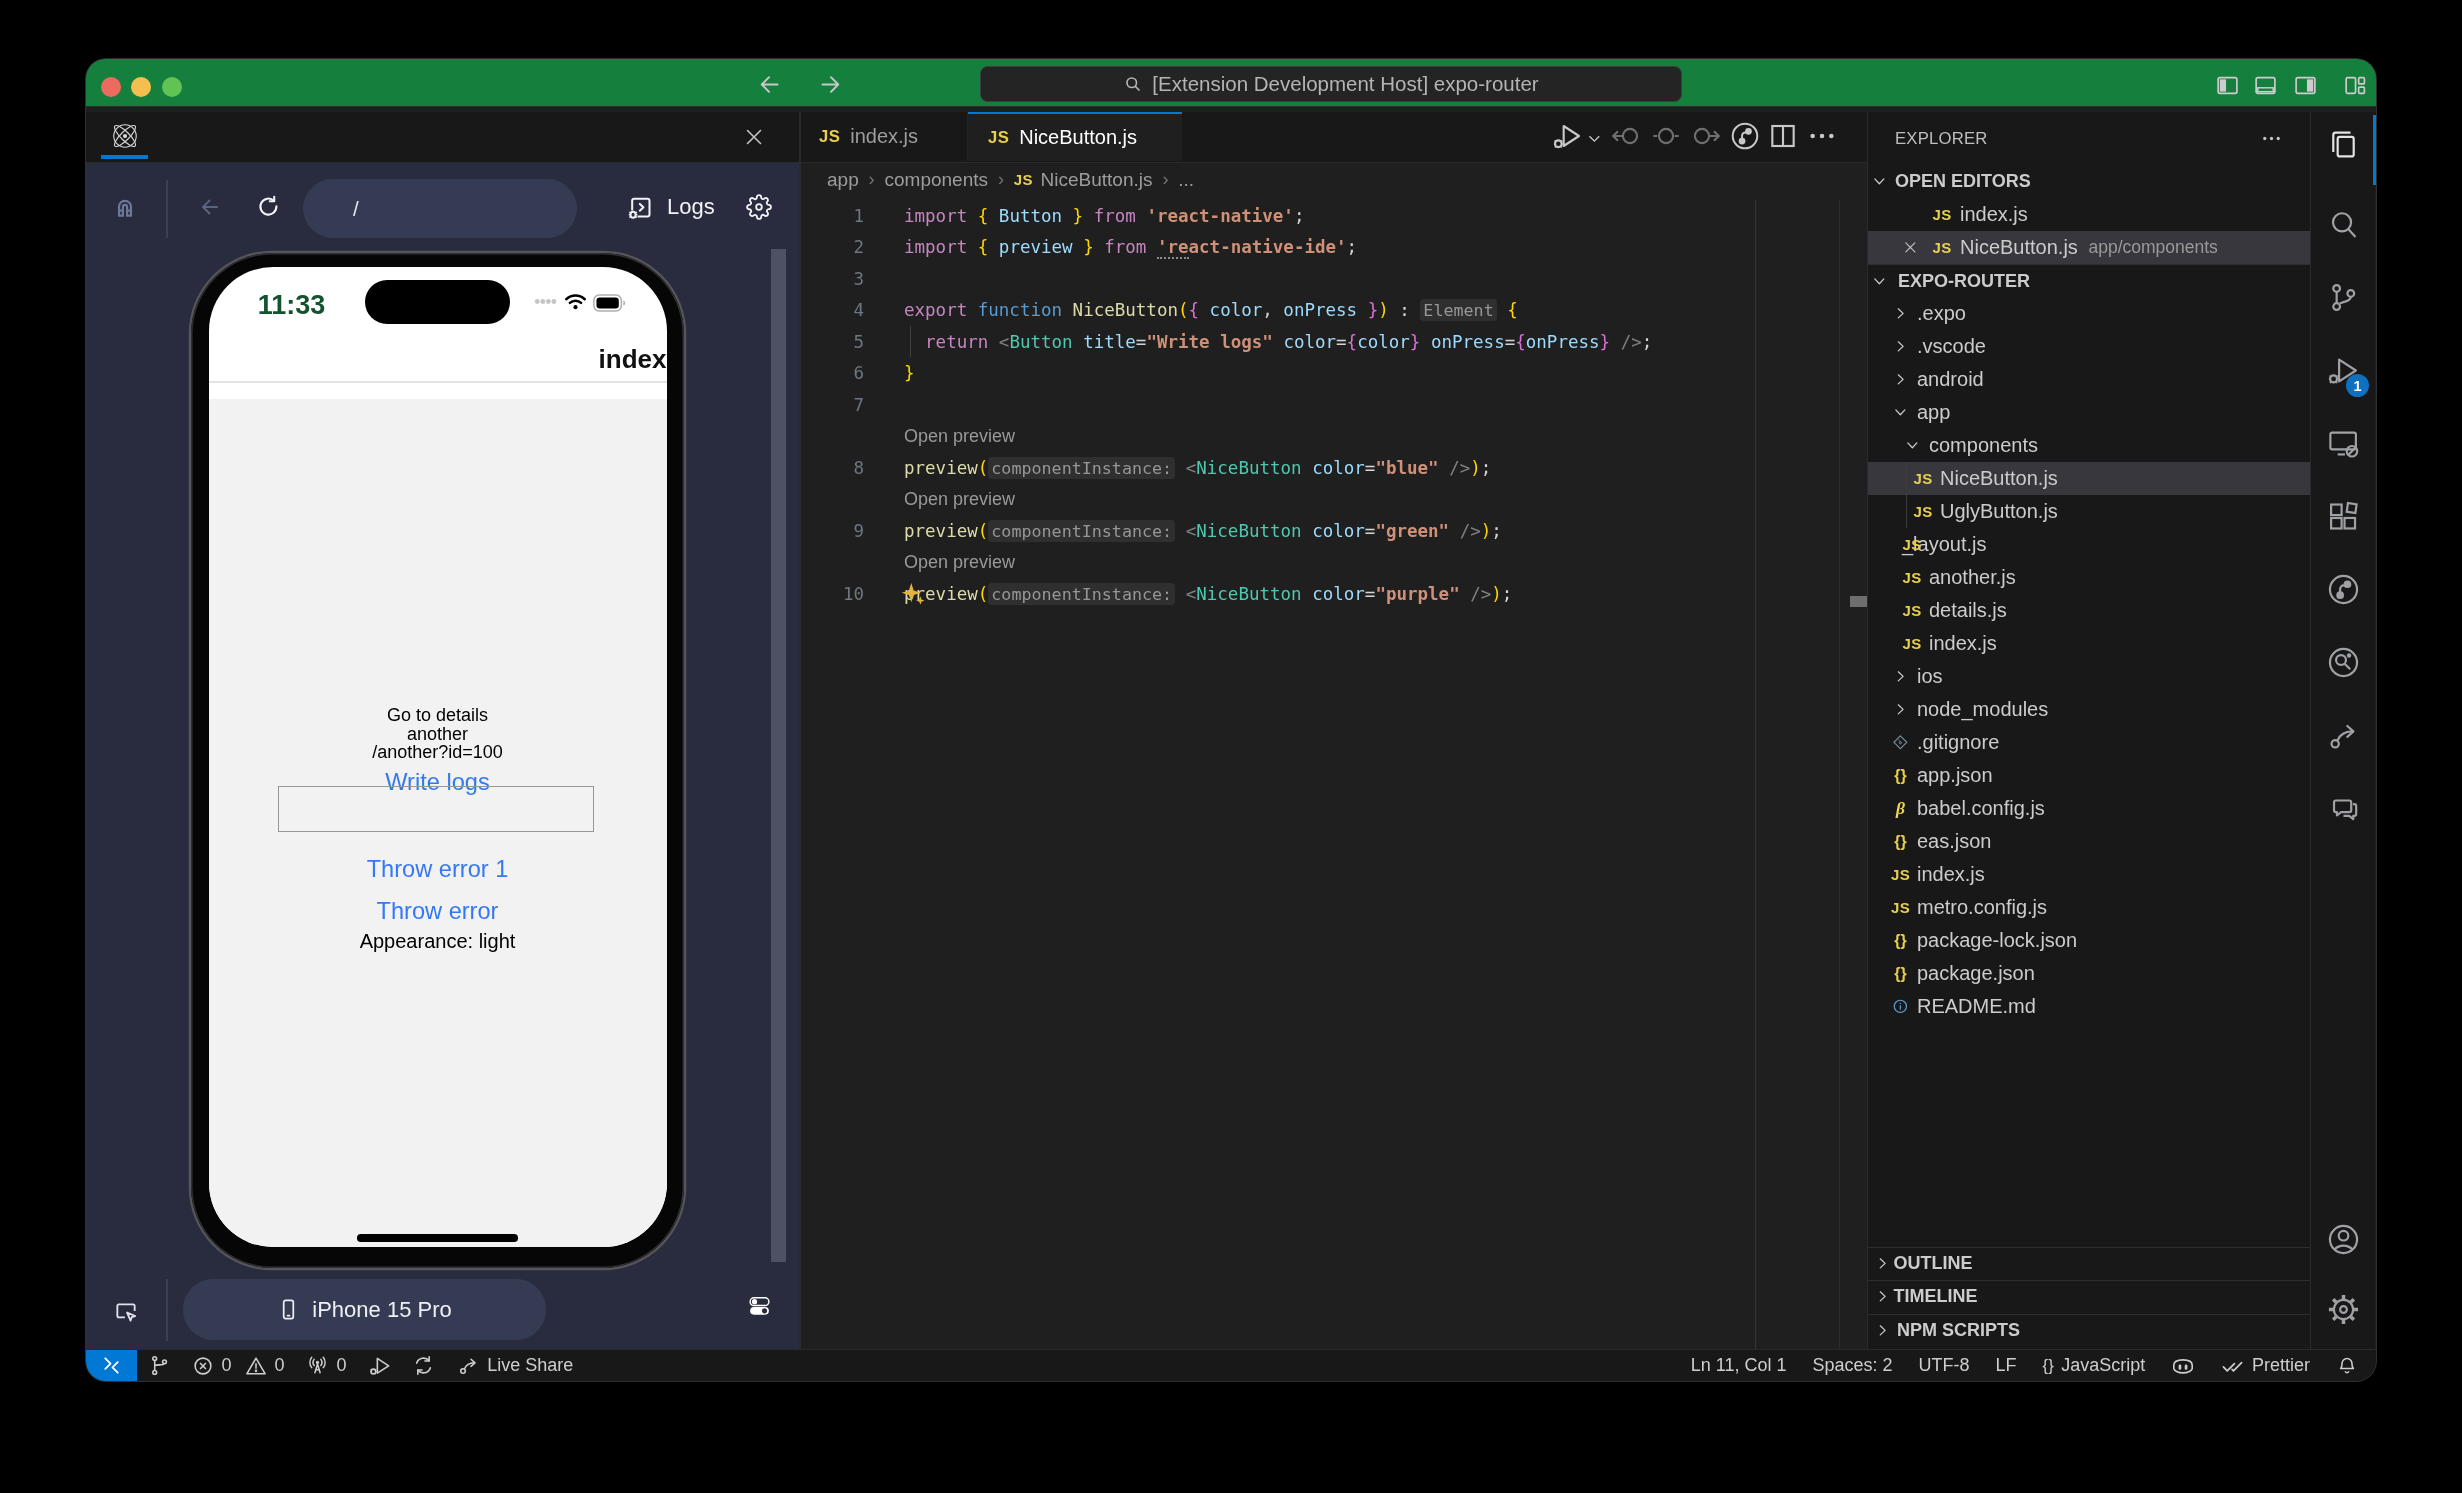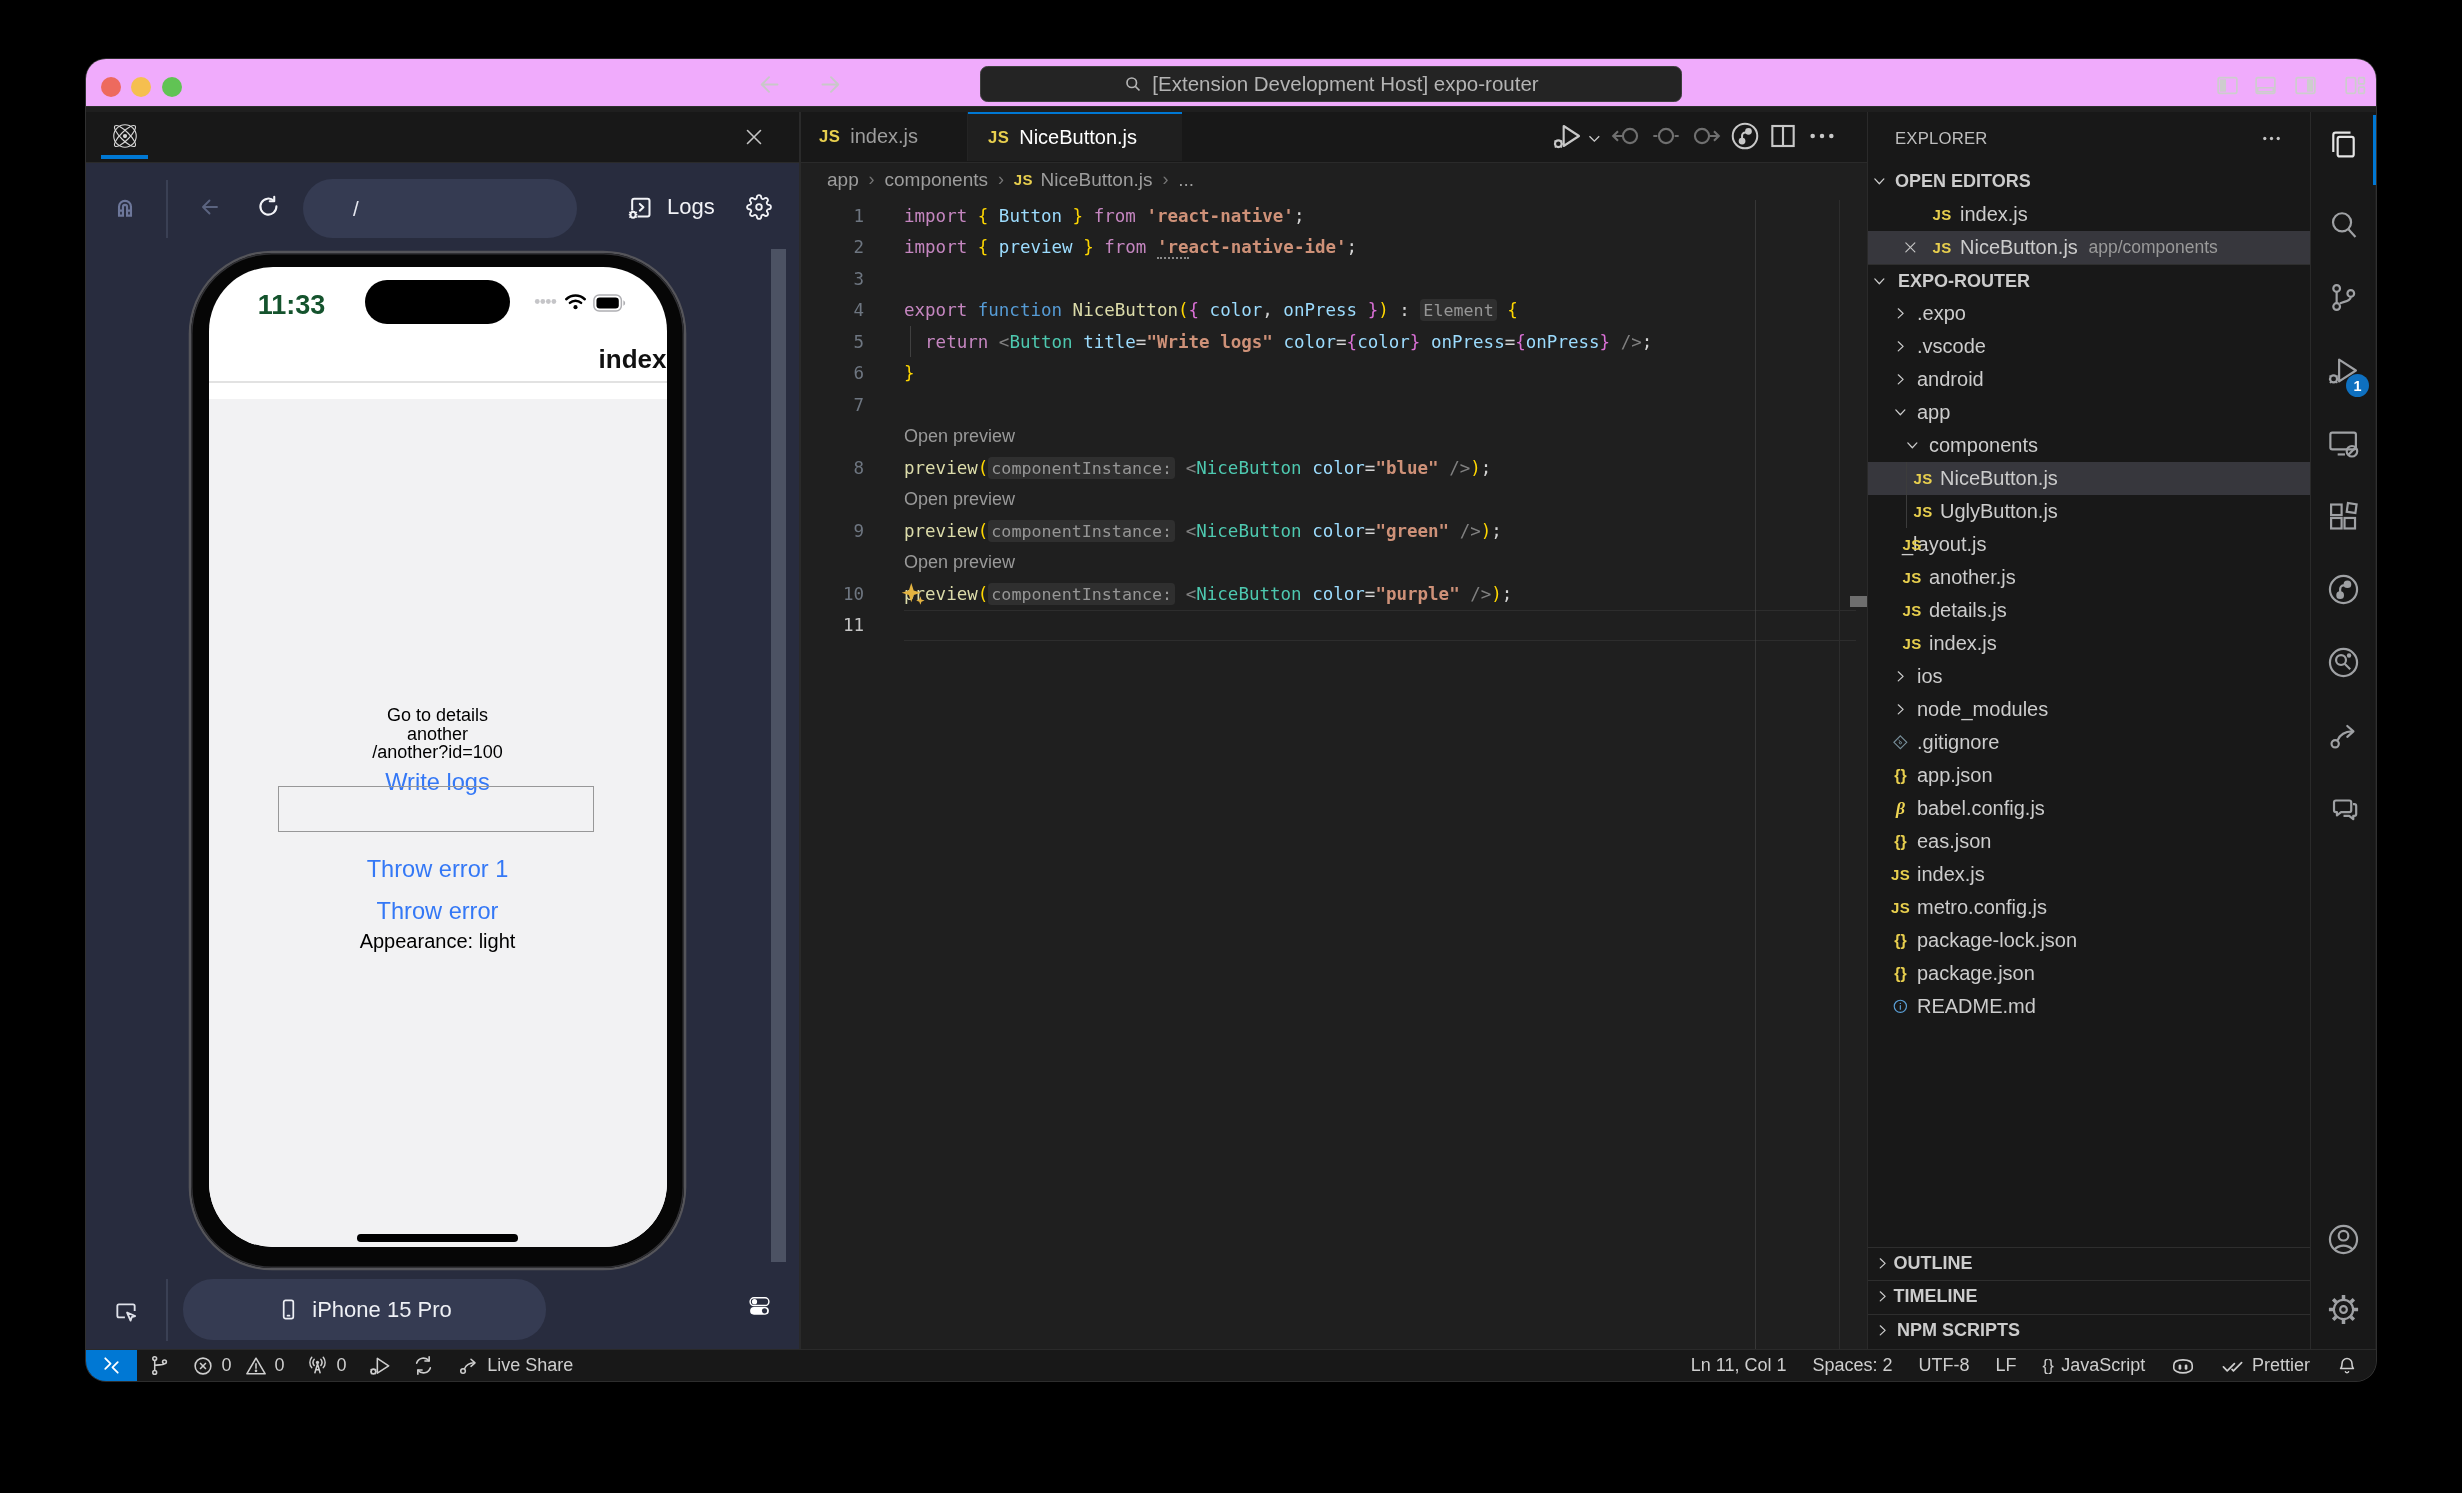--- a/index.html
+++ b/index.html
@@ -3,21 +3,21 @@
 <meta charset="utf-8">
 <style>
   * { margin:0; padding:0; box-sizing:border-box; }
   html,body { width:2462px; height:1494px; background:#000; overflow:hidden;
     font-family:"Liberation Sans","DejaVu Sans",sans-serif; }
   .abs { position:absolute; }
   #win { position:absolute; left:86px; top:59px; width:2290px; height:1322px;
     background:#1f1f1f; border-radius:20px; overflow:hidden;
     box-shadow:0 0 0 0.8px #3d3d3d, inset 0 0.8px 0 #454545; }
   
-  #titlebar { left:0; top:0; width:2290px; height:48px; background:#f0abfc;
+  #titlebar { left:0; top:0; width:2290px; height:48px; background:#15803d;
     border-bottom:1.5px solid #2e2e2e; }
   .tl { border-radius:50%; width:20px; height:20px; top:18px; }
   #cmdcenter { left:894px; top:6.8px; width:702px; height:36px; background:#242424;
     border:0.8px solid #3e3e3e; border-radius:7.6px; color:#b4b4b4;
     display:flex; align-items:center; justify-content:center; gap:9px;
     font-size:20.5px; }
   
   #tabstrip { left:0; top:53px; width:2290px; height:51px; background:#181818; }
   .tabsborder { left:0; top:103px; width:2290px; height:1.5px; background:#2a2a2a; }
   .vdiv { background:#2a2a2a; width:1.5px; }
@@ -364,25 +364,20 @@
           <div class="ctext"><span class="tok-fn">preview</span><span class="tok-b1">(</span><span class="hint">componentInstance:</span><span class="tok-pn"> </span><span class="tok-dm">&lt;</span><span class="tok-tg">NiceButton</span><span class="tok-pn"> </span><span class="tok-vr">color</span><span class="tok-pn">=</span><span class="tok-st">"green"</span><span class="tok-pn"> </span><span class="tok-dm">/&gt;</span><span class="tok-b1">)</span><span class="tok-pn">;</span></div>
         </div>
         <div class="crow lens">
           <div class="gut"></div>
           <div class="ctext">Open preview</div>
         </div>
         <div class="crow">
           <div class="gut">10</div>
           <div class="ctext"><span class="tok-fn">preview</span><span class="tok-b1">(</span><span class="hint">componentInstance:</span><span class="tok-pn"> </span><span class="tok-dm">&lt;</span><span class="tok-tg">NiceButton</span><span class="tok-pn"> </span><span class="tok-vr">color</span><span class="tok-pn">=</span><span class="tok-st">"purple"</span><span class="tok-pn"> </span><span class="tok-dm">/&gt;</span><span class="tok-b1">)</span><span class="tok-pn">;</span></div>
         </div>
-        <div class="crow cur">
-          <div class="gut">11</div>
-          <div class="ctext"></div>
-          <div class="curbox"></div>
-        </div>
       </div>
     <div class="abs" id="ruler"></div>
     <div class="abs" id="ruler2"></div>
     <div class="abs" id="ovmark"></div>
     <div class="abs" id="indentguide"></div>
     <svg class="abs" id="sparkle" width="29" height="29" viewBox="0 0 24 24" fill="#e3b341">
         <path d="M11 2.5 13 8.6 19 10.5 13 12.4 11 18.5 9 12.4 3 10.5 9 8.6Z"></path>
         <path d="M18.5 13.5 19.4 16.1 22 17 19.4 17.9 18.5 20.5 17.6 17.9 15 17 17.6 16.1Z"></path>
       </svg>
   </div>

